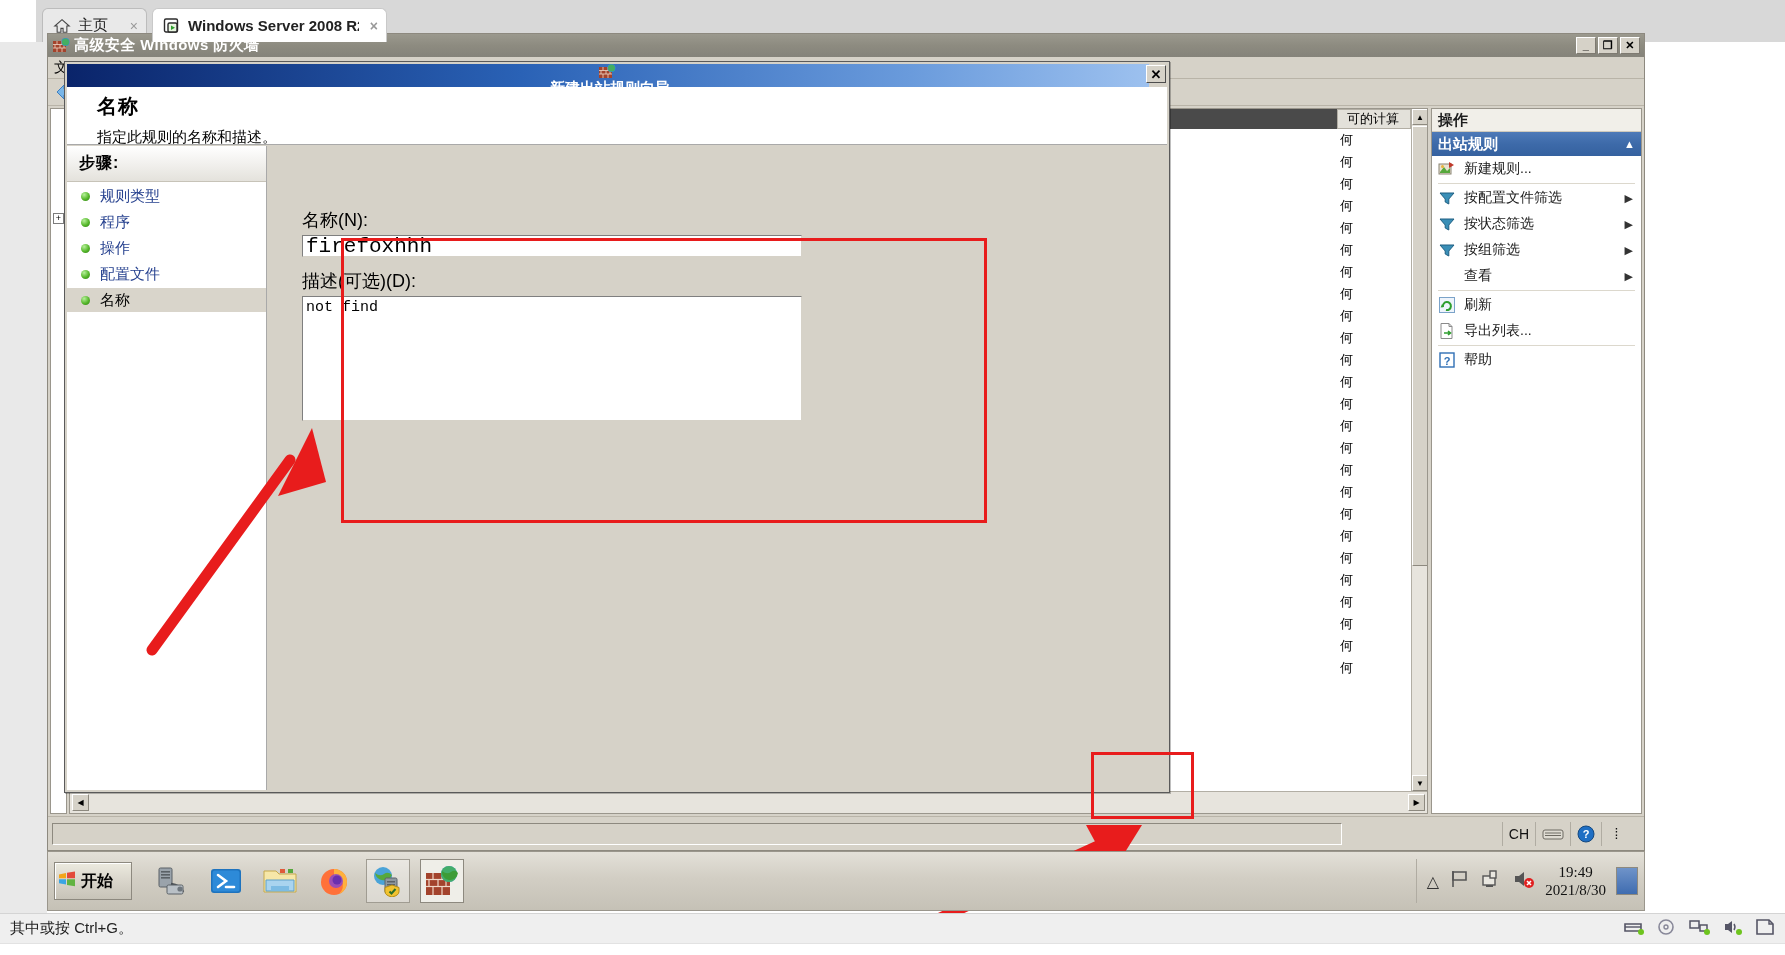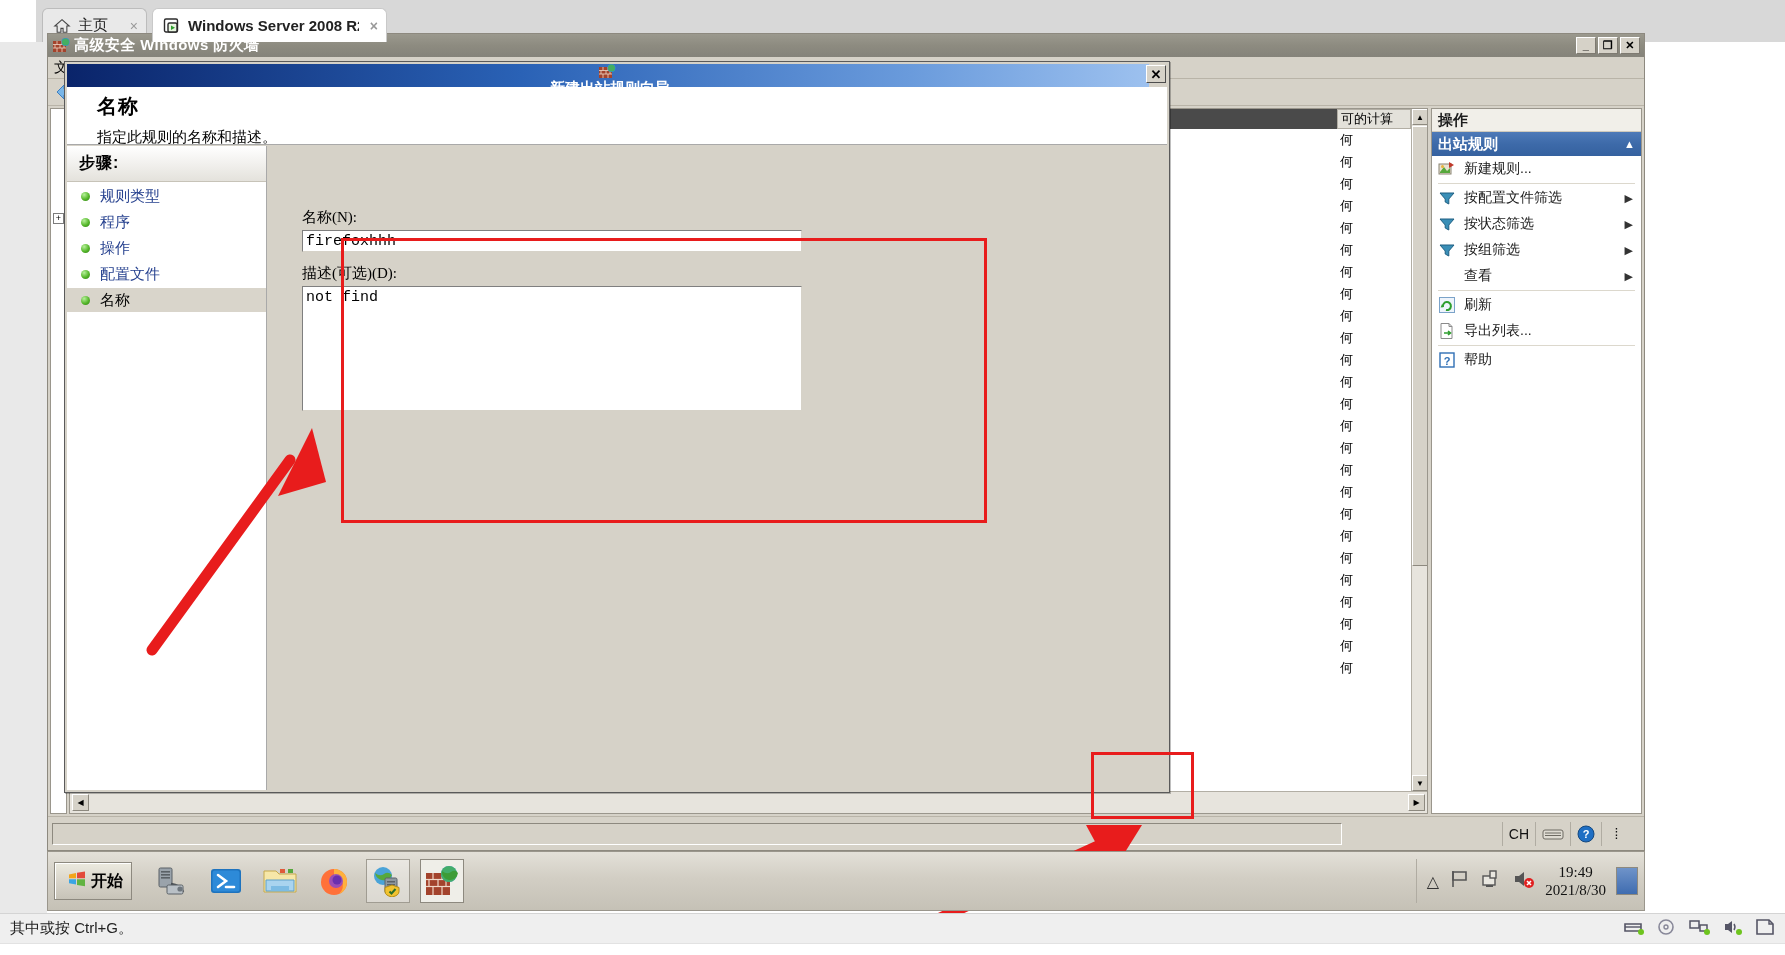--- a/index.html
+++ b/index.html
@@ -91,21 +91,21 @@
     position:absolute; left:21px; top:2px; right:216px; bottom:2px;
     background:#ffffff; border:1px solid #9a968c; overflow:hidden;
   }
   .list-header {
     position:absolute; left:0; top:0; right:0; height:20px;
     background:#4a4a4a; color:#fff; font-size:12px;
   }
   .list-col-last {
     position:absolute; right:16px; top:0; width:74px; height:20px;
     background:#e3e1da; color:#000; border:1px solid #b2aea4;
-    font-size:13px; display:flex; align-items:center; padding-left:3px;
+    font-size:13px; display:flex; align-items:center; padding-left:9px;
     white-space:nowrap; overflow:hidden;
   }
   .list-rows {
     position:absolute; left:0; top:20px; right:16px; bottom:22px;
     background:#ffffff; overflow:hidden;
   }
   .list-row {
     height: 22px; font-size: 13px; color:#000;
     border-bottom: 0px; position:relative;
   }
@@ -227,26 +227,26 @@
   .wz-step.current { background:#d9d5cb; color:#000; }
   .step-bullet {
     width:9px; height:9px; border-radius:50%; flex:none;
     background: radial-gradient(circle at 35% 30%, #b6f09a 0%, #55b72a 55%, #2e7a16 100%);
   }
   .wz-right {
     position:absolute; left:202px; top:84px; right:2px; bottom:2px;
     background:#d6d2c8;
   }
   .form-area { position:absolute; left:35px; top:62px; width:568px; }
-  .field-label { font-size:15px; color:#000; margin-bottom:3px; font-family:Liberation Serif, serif; }
+  .field-label { font-size:18px; color:#000; margin-bottom:3px; font-family:Liberation Sans, sans-serif; }
   .text-input {
     width: 500px; height: 22px;
     background:#ffffff; border:1px solid #7f7f7f;
     border-right-color:#d6d2c8; border-bottom-color:#d6d2c8;
-    font-size:15px; font-family:"Liberation Mono", monospace;
+    font-size:21px; font-family:"Liberation Mono", monospace;
     padding:1px 3px; color:#000;
     display:flex; align-items:center;
   }
   .text-area {
     width: 500px; height: 125px;
     background:#ffffff; border:1px solid #7f7f7f;
     border-right-color:#d6d2c8; border-bottom-color:#d6d2c8;
     font-size:15px; font-family:"Liberation Mono", monospace;
     padding:2px 3px; color:#000; overflow:hidden;
     white-space:pre-wrap;
@@ -274,21 +274,21 @@
     position:absolute; left:47px; top:851px; width:1598px; height:60px;
     background: linear-gradient(to bottom,#e3e0d8 0%, #d2cec4 45%, #c5c1b6 100%);
     border:1px solid #9a968c;
     display:flex; align-items:center;
   }
   .start-btn {
     margin-left:6px; height:38px; width:78px;
     background: linear-gradient(to bottom,#eceadf 0%, #d9d5cb 50%, #c7c3b8 100%);
     border:1px solid #8d897f;
     box-shadow: inset 1px 1px 0 #fff;
-    display:flex; align-items:center; gap:4px; padding-left:12px;
+    display:flex; align-items:center; gap:4px; padding-left:2px;
     font-size:16px; font-weight:bold; color:#000;
   }
   .qlaunch { display:flex; align-items:center; gap:10px; margin-left:18px; }
   .qlaunch .ql { width:44px; height:44px; display:flex; align-items:center; justify-content:center;}
   .qlaunch .ql.framed { border:1px solid #a09c92; background: rgba(255,255,255,.35); }
   .qlaunch .ql.framed.active { border:1px solid #8d897f; background: #efeee8; }
   .tray {
     margin-left:auto; margin-right:6px; height:44px;
     display:flex; align-items:center; gap:10px;
     border-left:1px solid #b0aca2; padding-left:10px;

